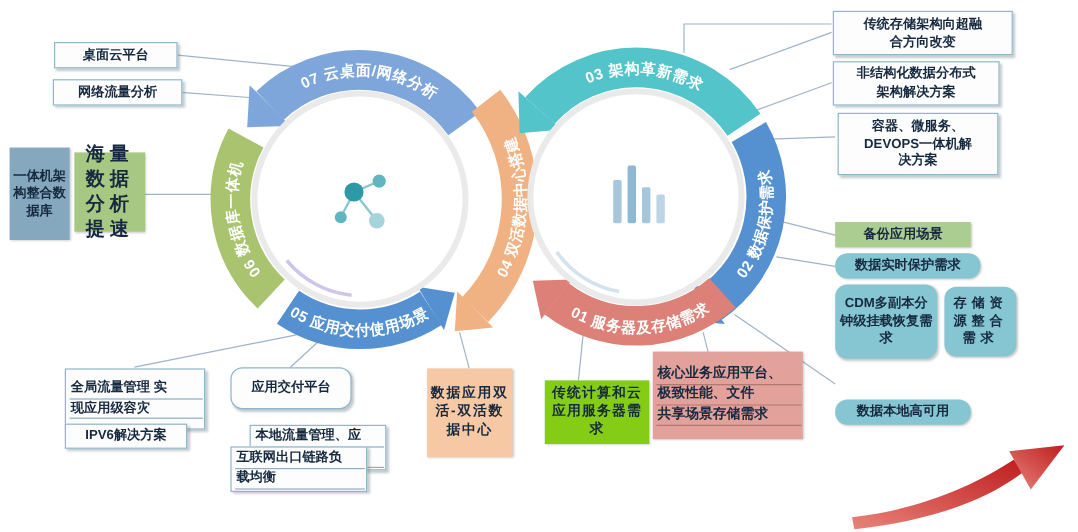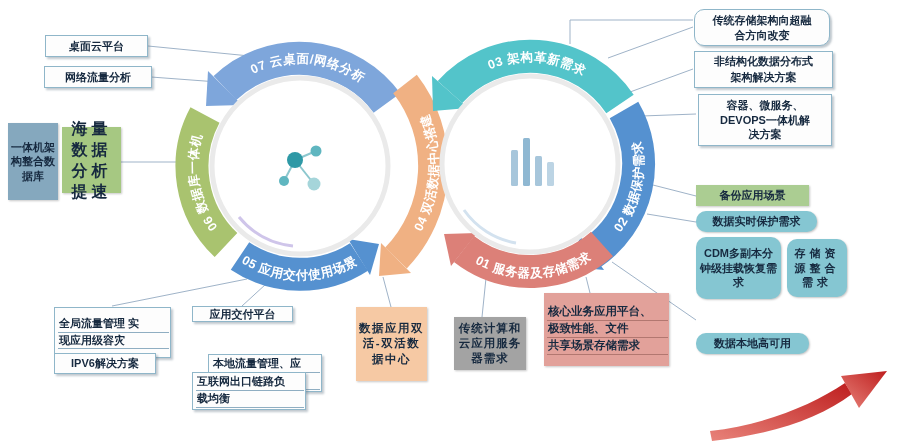--- a/index.html
+++ b/index.html
@@ -145,43 +145,43 @@
 
 <div class="box fillbox green ls4" style="left: 62px; top: 127px; width: 59px; height: 66px; font-size: 16px; background: rgb(166, 200, 130);">海量数据分析提速</div>
 
 <div class="box outline ruled" style="left: 54px; top: 307px; width: 117px; height: 51px; border-color: rgb(143, 182, 201);">
   <span class="ln">全局流量管理 实</span>
   <span class="ln">现应用级容灾</span>
 </div>
 
 <div class="box outline" style="left: 54px; top: 353px; width: 102px; height: 21px; border-color: rgb(143, 182, 201);">IPV6解决方案</div>
 
-<div class="box outline" style="left: 192px; top: 306px; width: 101px; height: 16px; border-color: rgb(143, 182, 201);">应用交付平台</div>
+<div class="box outline" style="left: 192px; top: 306px; width: 101px; height: 35px; border-color: rgb(143, 182, 201); border-radius: 10px;">应用交付平台</div>
 
 <div class="box outline ruled" style="left: 208px; top: 331px; width: 114px; height: 38px; border-color: rgb(143, 182, 201); margin-top: 23px;">
   <span class="ln">本地流量管理、应</span>
   <span class="ln">用负载均衡</span>
 </div>
 
 <div class="box outline ruled" style="left: 192px; top: 372px; width: 114px; height: 38px; border-color: rgb(143, 182, 201);">
   <span class="ln">互联网出口链路负</span>
   <span class="ln">载均衡</span>
 </div>
 
 <div class="box fillbox peach ls15" style="left: 356px; top: 307px; width: 71px; height: 74px; font-size: 11.5px; background: rgb(246, 201, 164);">数据应用双活-双活数据中心</div>
 
-<div class="box fillbox salmon" style="left: 454px; top: 317px; width: 72px; height: 53px; font-size: 11.5px; letter-spacing: 1px; background: #a3a3a3;">传统计算和云应用服务器需求</div>
+<div class="box fillbox salmon" style="left: 454px; top: 317px; width: 87px; height: 53px; font-size: 11.5px; letter-spacing: 1px; background: #84cc16;">传统计算和云应用服务器需求</div>
 
 <div class="box fillbox salmon ruled-dark" style="left: 544px; top: 293px; width: 125px; height: 73px; font-size: 11.5px; background: rgb(226, 161, 154);">
   <span class="ln">核心业务应用平台、</span>
   <span class="ln">极致性能、文件</span>
   <span class="ln">共享场景存储需求</span>
 </div>
 
-<div class="box outline" style="left: 694px; top: 9px; width: 136px; height: 37px; border-color: rgb(143, 182, 201); border-radius: 10px;">
+<div class="box outline" style="left: 694px; top: 9px; width: 150px; height: 37px; border-color: rgb(143, 182, 201);">
   <span>传统存储架构向超融</span>
   <span>合方向改变</span>
 </div>
 
 <div class="box outline" style="left: 694px; top: 51px; width: 139px; height: 37px; border-color: rgb(143, 182, 201); justify-content: space-between;">
   <span>非结构化数据分布式</span>
   <span>架构解决方案</span>
 </div>
 
 <div class="box outline" style="left: 698px; top: 94px; width: 134px; height: 52px; border-color: rgb(143, 182, 201);">

